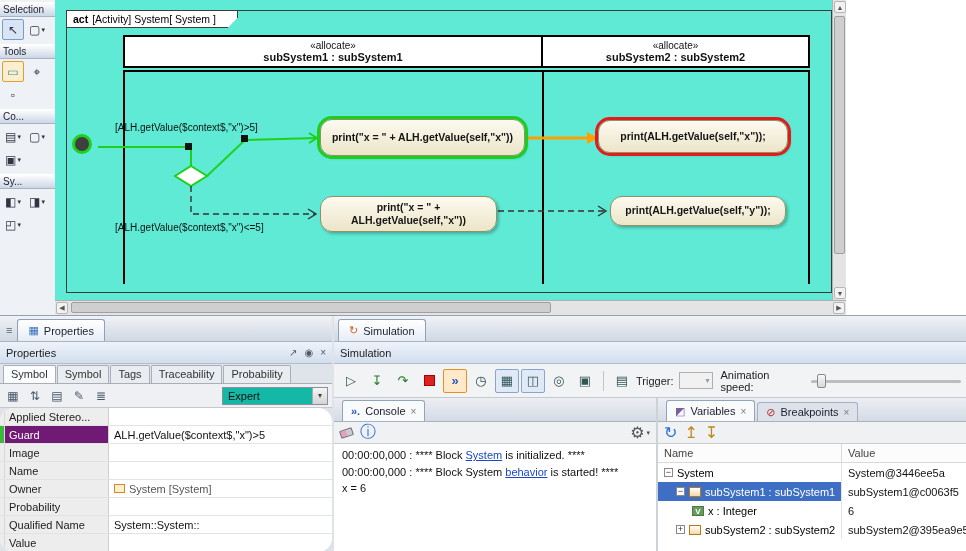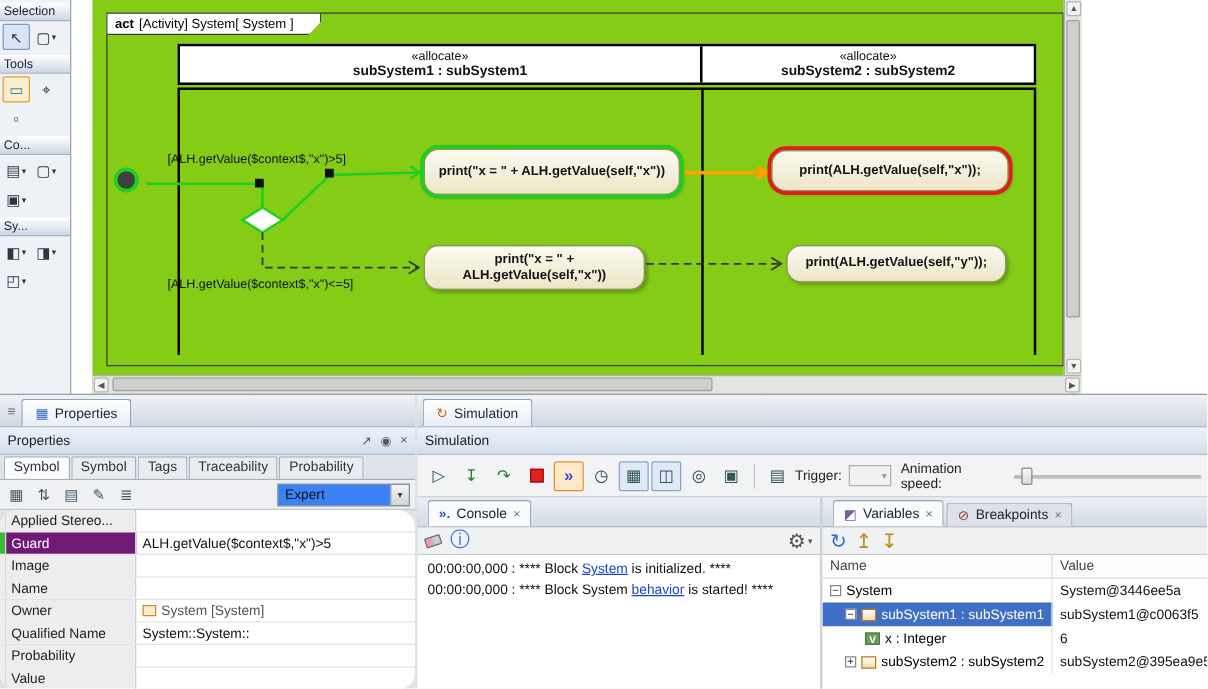--- a/index.html
+++ b/index.html
@@ -10,21 +10,21 @@
   
   .palette { position:absolute; left:0; top:0; width:57px; height:315px; background:#eef1f5; border-right:1px solid #9aa4b0; overflow:hidden; }
   .pal-h { height:15px; line-height:14px; font-size:10px; color:#223; padding-left:3px; background:linear-gradient(#fdfdfd,#ccd7e6); border-top:1px solid #fff; border-bottom:1px solid #a8b2c0; margin-top:2px; white-space:nowrap; overflow:hidden; }
   .pal-row { display:flex; flex-wrap:wrap; padding:1px 1px; }
   .pal-btn { width:22px; height:21px; display:flex; align-items:center; justify-content:center; font-size:12px; color:#334; border:1px solid transparent; border-radius:2px; margin:1px; background:transparent; }
   .pal-btn .dd { font-size:7px; color:#333; margin-left:1px; }
   .pal-btn.sel { background:#d7e5f7; border-color:#7a9cc8; }
   .pal-btn.hl { background:#fdeecd; border-color:#e0a030; color:#2a8f9f; }
 
   
-  .canvas { position:absolute; left:74px; top:0; width:791px; height:333px; background:#84cc16; overflow:hidden; }
+  .canvas { position:absolute; left:55px; top:0; width:791px; height:333px; background:#5eead4; overflow:hidden; }
   .frame { position:absolute; left:11px; top:10px; width:766px; height:283px; border:1px solid #3c3c3c; }
   .frame-tab { position:absolute; left:11px; top:10px; width:172px; height:18px; background:#fff; border:1px solid #3c3c3c; clip-path:polygon(0 0,100% 0,100% 40%,94% 100%,0 100%); font-size:10.5px; line-height:15px; padding:1px 6px; white-space:nowrap; z-index:3; }
   .frame-tab b { margin-right:4px; }
   .lane-header { position:absolute; left:68px; top:35px; width:687px; height:33px; border:2px solid #000; display:flex; background:#fff; z-index:2; }
   .lcell { display:flex; flex-direction:column; align-items:center; justify-content:center; }
   .lcell.c1 { width:418px; border-right:2px solid #000; }
   .lcell.c2 { flex:1; }
   .stereo { font-size:10px; color:#111; }
   .lname { font-size:11px; font-weight:bold; color:#111; }
   .lane-dline { position:absolute; left:68px; top:70px; width:687px; height:2px; background:#000; z-index:2; }
@@ -51,21 +51,21 @@
   .dtab { display:flex; gap:5px; align-items:center; height:22px; padding:0 10px; background:linear-gradient(#ffffff,#e7edf6); border:1px solid #8fa0b8; border-bottom:none; border-radius:3px 3px 0 0; font-size:11px; color:#1a2330; }
   .ticon { font-size:11px; }
   .phead { height:22px; background:linear-gradient(#eef3fa,#d2deee); border-bottom:1px solid #b4bcc8; display:flex; align-items:center; padding:0 6px; font-size:11px; color:#222; }
   .phead .sp { flex:1; }
   .hicon { font-size:10px; color:#556; margin-left:7px; }
   .etabs { height:20px; background:#dfe3ea; display:flex; align-items:flex-end; padding-left:3px; border-bottom:1px solid #a9aeb8; }
   .etab { font-size:11px; padding:2px 7px 3px; border:1px solid #a9aeb8; border-bottom:none; background:#e9ecf1; margin-right:1px; border-radius:2px 2px 0 0; color:#333; }
   .etab.sel { background:#fbfcfe; }
   .ptoolbar { height:24px; background:#eef0f3; border-bottom:1px solid #c5c9cf; display:flex; align-items:center; padding:0 4px; gap:4px; }
   .micon { width:18px; height:18px; display:flex; align-items:center; justify-content:center; font-size:12px; color:#456; border-radius:2px; }
-  .combo { margin-left:auto; width:106px; height:18px; border:1px solid #8a8f98; background:#3b82f6; display:flex; align-items:center; font-size:11px; padding-left:5px; color:#111; }
+  .combo { margin-left:auto; width:106px; height:18px; border:1px solid #8a8f98; background:#14b8a6; display:flex; align-items:center; font-size:11px; padding-left:5px; color:#111; }
   .combo .cbtn { margin-left:auto; width:15px; height:100%; background:linear-gradient(#f5f5f5,#d4d4d4); border-left:1px solid #aaa; text-align:center; font-size:8px; color:#444; line-height:16px; }
   .pgrid { position:absolute; top:92px; bottom:0; left:0; right:0; background:#fff; overflow:hidden;border-radius:14px; }
   .prow { display:flex; height:18px; border-bottom:1px solid #e3e3e3; font-size:11px; align-items:stretch; }
   .pind { width:5px; background:#ededed; border-right:1px solid #d8d8d8; }
   .pname { width:104px; display:flex; align-items:center; padding-left:4px; background:#ededed; border-right:1px solid #d0d0d0; color:#222; white-space:nowrap; overflow:hidden; }
   .pval { flex:1; padding-left:5px; display:flex; align-items:center; gap:4px; color:#111; white-space:nowrap; overflow:hidden; }
   .prow.sel .pind { background:#3cb83c; }
   .prow.sel .pname { background:#701a75; color:#fff; }
   .blk { width:11px; height:9px; border:1px solid #cf8a2a; background:#fceecb; flex:none; }
   .gray { color:#555; }
@@ -309,27 +309,27 @@
         <div class="prow">
             <div class="pind"></div>
             <div class="pname">Owner</div>
             <div class="pval">
               <span class="blk"></span>
               <span class="gray">System [System]</span>
             </div>
           </div>
         <div class="prow">
             <div class="pind"></div>
+            <div class="pname">Probability</div>
+            <div class="pval"></div>
+          </div>
+        <div class="prow">
+            <div class="pind"></div>
             <div class="pname">Qualified Name</div>
             <div class="pval">System::System::</div>
-          </div>
-        <div class="prow">
-            <div class="pind"></div>
-            <div class="pname">Probability</div>
-            <div class="pval"></div>
           </div>
         <div class="prow">
             <div class="pind"></div>
             <div class="pname">Value</div>
             <div class="pval"></div>
           </div>
       </div>
     </div>
 
     <div class="dock dock-right">
@@ -402,20 +402,21 @@
             <span class="eraser"></span>
             <span class="i-blue">ⓘ</span>
             <span class="gear-wrap">
               <span>⚙</span>
               <span style="font-size:7px;">▾</span>
             </span>
           </div>
           <div class="cout">
             <div><span>00:00:00,000 : **** Block </span><span class="lnk">System</span><span> is initialized. ****</span></div>
             <div><span>00:00:00,000 : **** Block System </span><span class="lnk">behavior</span><span> is started! ****</span></div>
+            <div><span>x = 6</span></div>
           </div>
         </div>
 
         <div class="watch-panel">
           <div class="itabs">
             <div class="itab sel">
               <span class="i-purple">◩</span>
               <span>Variables</span>
               <span class="x">×</span>
             </div>

